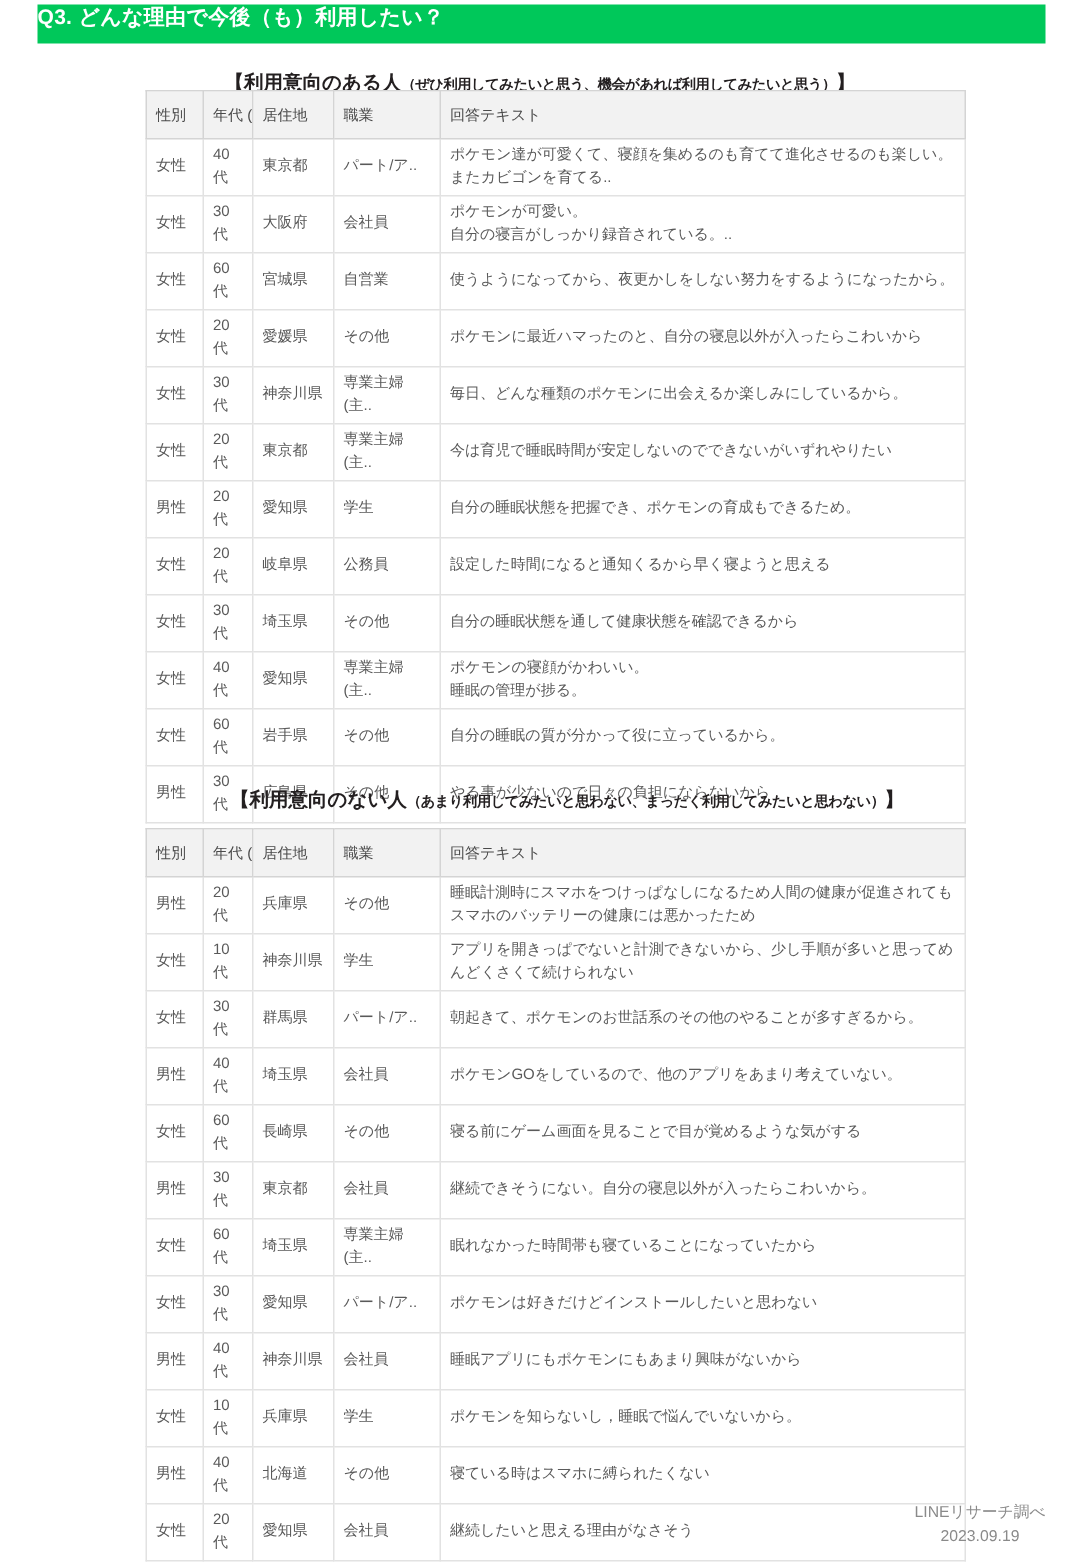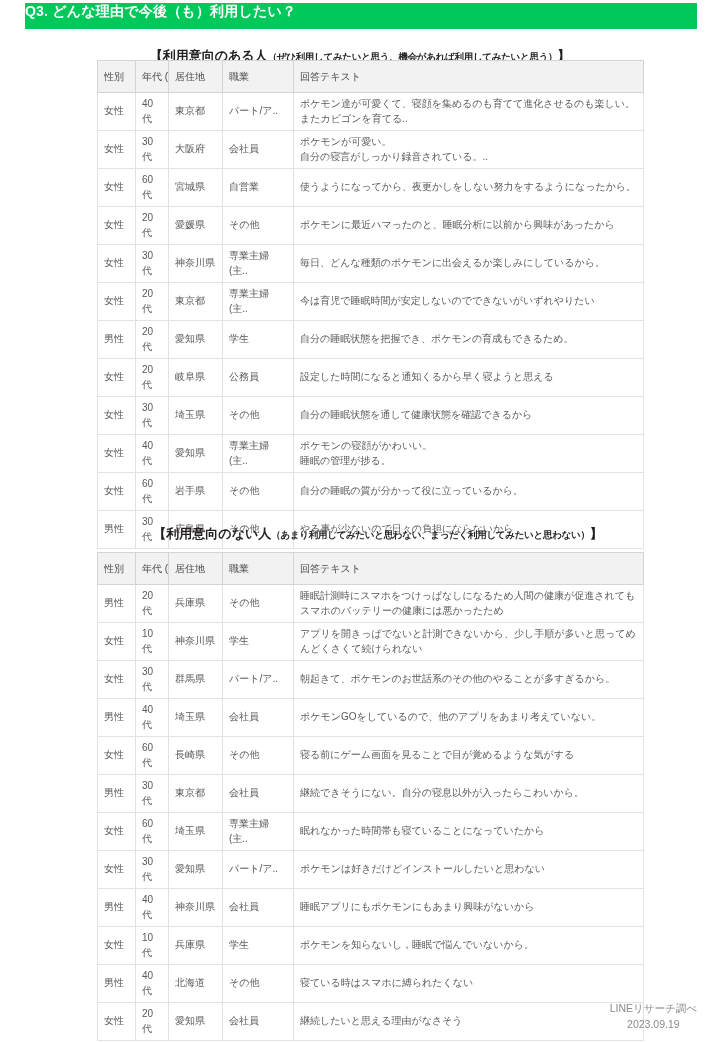--- a/index.html
+++ b/index.html
@@ -176,21 +176,21 @@
         <td class="cell-age">60代</td>
         <td class="cell-area">宮城県</td>
         <td class="cell-job">自営業</td>
         <td class="cell-text">使うようになってから、夜更かしをしない努力をするようになったから。</td>
       </tr>
       <tr>
         <td class="cell-gender">女性</td>
         <td class="cell-age">20代</td>
         <td class="cell-area">愛媛県</td>
         <td class="cell-job">その他</td>
-        <td class="cell-text">ポケモンに最近ハマったのと、睡眠分析に以前から興味があったから</td>
+        <td class="cell-text">ポケモンに最近ハマったのと、自分の寝息以外が入ったらこわいから</td>
       </tr>
       <tr>
         <td class="cell-gender">女性</td>
         <td class="cell-age">30代</td>
         <td class="cell-area">神奈川県</td>
         <td class="cell-job">専業主婦
 (主..</td>
         <td class="cell-text">毎日、どんな種類のポケモンに出会えるか楽しみにしているから。</td>
       </tr>
       <tr>

